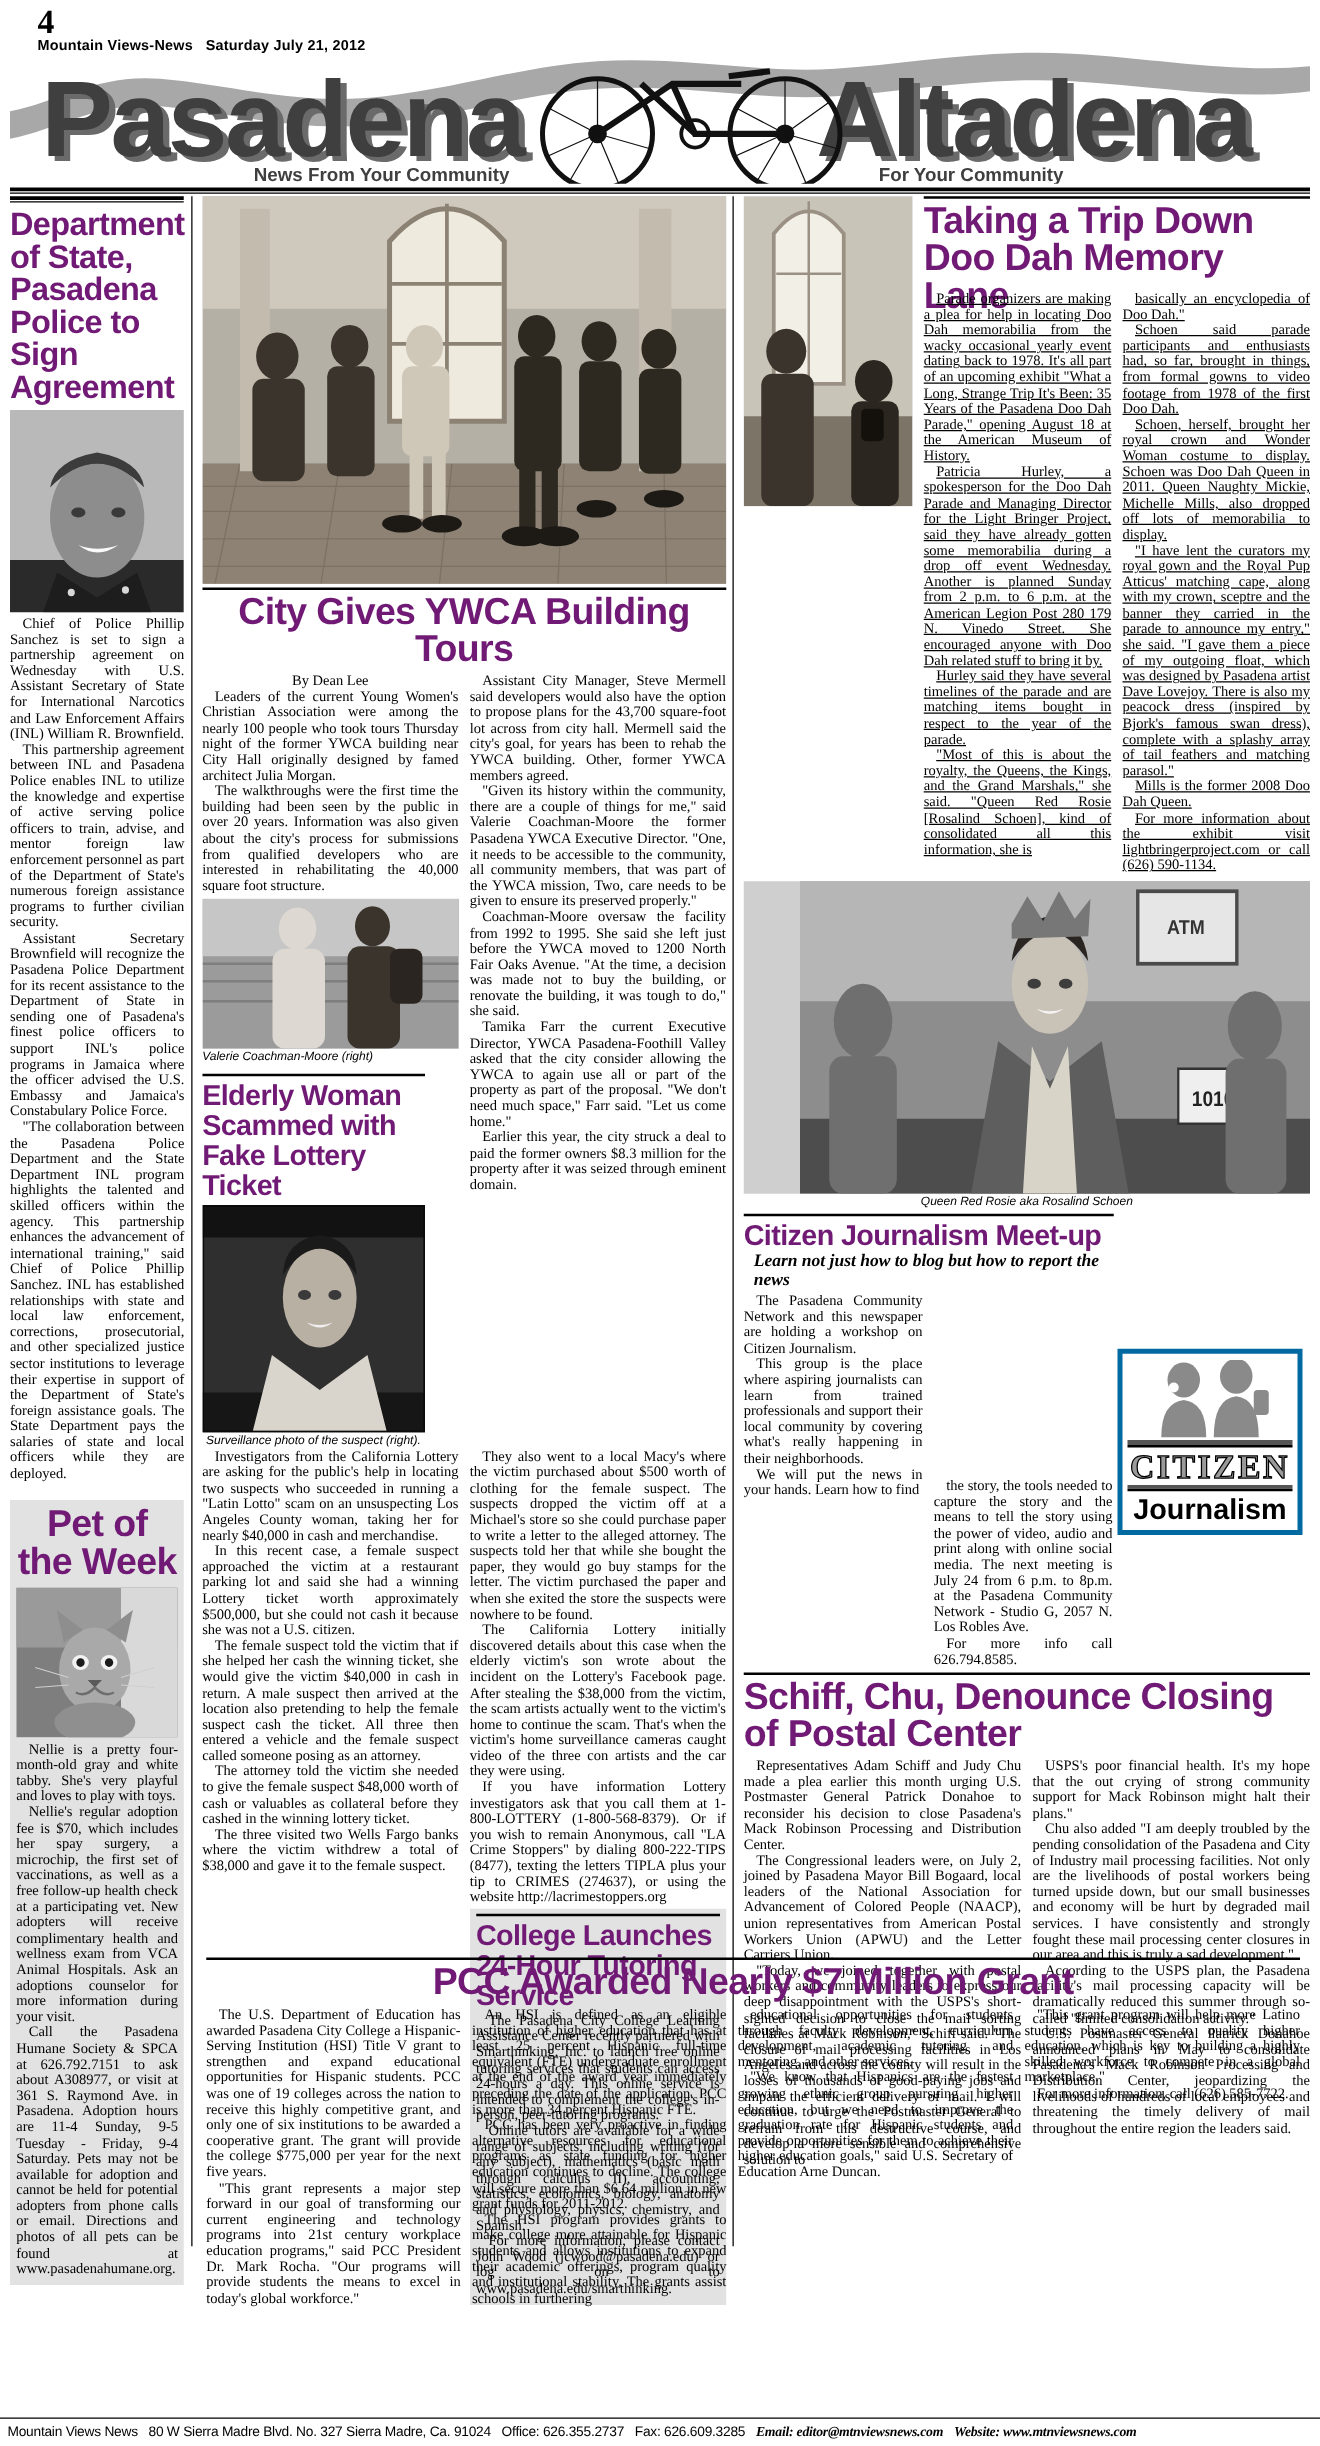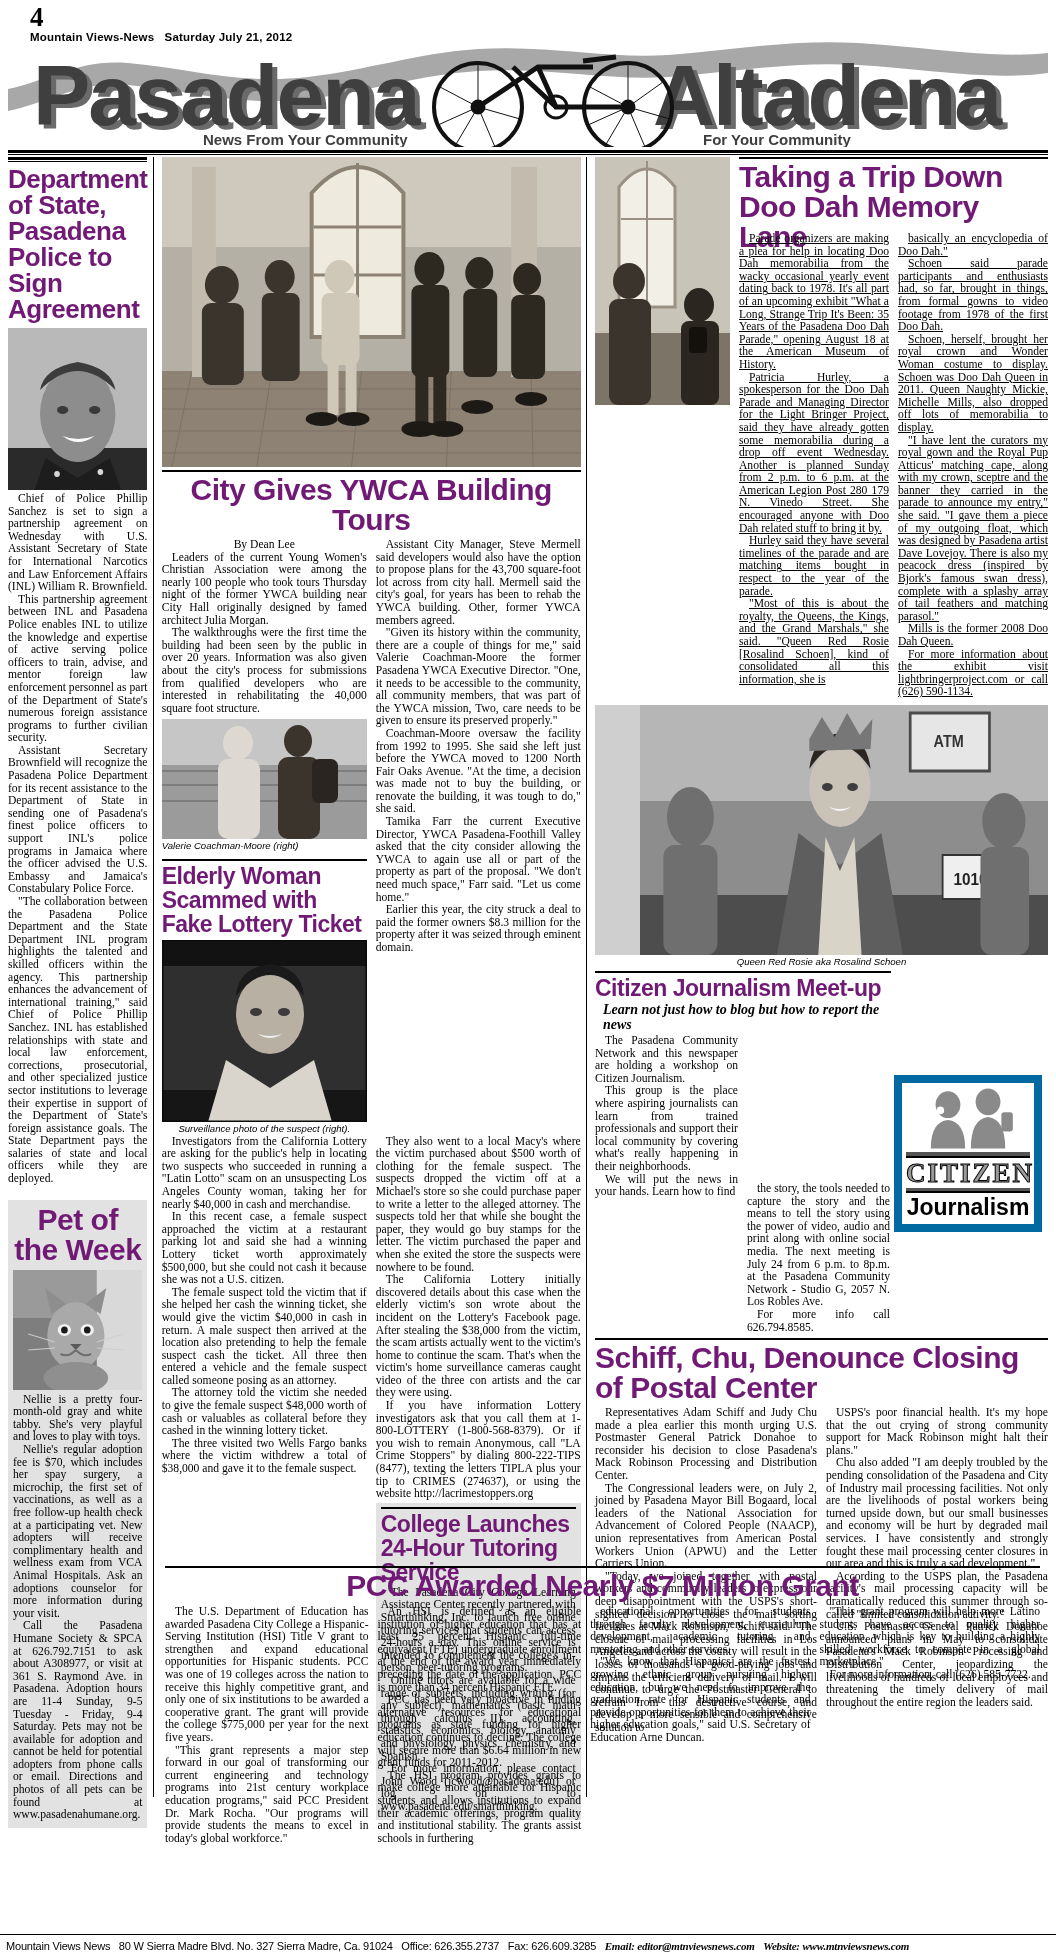--- a/index.html
+++ b/index.html
@@ -71,21 +71,21 @@
     position:absolute; left:0; bottom:0; width:1056px;
     border-top:1px solid #000;
     font-family:"Liberation Sans",sans-serif;
     font-size:11px; line-height:14px; padding:4px 6px 4px 6px;
     white-space:nowrap;
     letter-spacing:-0.2px;
     transform-origin: left bottom;
   }
   .footer i { font-style:italic; font-family:"Liberation Serif",serif; font-weight:700;}
 
-  .citizen-logo { border:8px solid #0369a1; background:#fff; padding:5px 4px 4px; }
+  .citizen-logo { border:4px solid #0369a1; background:#fff; padding:5px 4px 4px; }
   .citizen-logo .cz {
      font-family:"Liberation Serif",serif; font-weight:700; font-size:27px; letter-spacing:2px;
      -webkit-text-stroke:1px #000; color:#9a9a9a; line-height:28px; text-align:center;
   }
   .citizen-logo .jr {
      font-family:"Liberation Sans",sans-serif; font-weight:700; font-size:23px; text-align:center; line-height:25px;
   }
   .citizen-logo .bar { border-top:4px solid #555; border-bottom:2px solid #000; height:6px; margin:2px 0 1px;}
 </style>
 </head>
@@ -279,21 +279,21 @@
 
         <div style="width:205px;">
           <p class="body">Assistant City Manager, Steve Mermell said developers would also have the option to propose plans for the 43,700 square-foot lot across from city hall. Mermell said the city's goal, for years has been to rehab the YWCA building. Other, former YWCA members agreed.</p>
           <p class="body">"Given its history within the community, there are a couple of things for me," said Valerie Coachman-Moore the former Pasadena YWCA Executive Director. "One, it needs to be accessible to the community, all community members, that was part of the YWCA mission, Two, care needs to be given to ensure its preserved properly."</p>
           <p class="body">Coachman-Moore oversaw the facility from 1992 to 1995. She said she left just before the YWCA moved to 1200 North Fair Oaks Avenue. "At the time, a decision was made not to buy the building, or renovate the building, it was tough to do," she said.</p>
           <p class="body">Tamika Farr the current Executive Director, YWCA Pasadena-Foothill Valley asked that the city consider allowing the YWCA to again use all or part of the property as part of the proposal. "We don't need much space," Farr said. "Let us come home."</p>
           <p class="body">Earlier this year, the city struck a deal to paid the former owners $8.3 million for the property after it was seized through eminent domain.</p>
         </div>
       </div>
 
-      <div style="width:205px;margin-top:-96px;">
+      <div style="width:178px;margin-top:-96px;">
         <div class="topbar2"></div>
         <h2 class="hd hd-md">Elderly Woman Scammed with Fake Lottery Ticket</h2>
         <div class="photo" style="height:182px;margin-top:4px;">
           <svg viewBox="0 0 205 182" preserveAspectRatio="none">
             <rect width="205" height="182" fill="#2f2f2f"></rect>
             <rect x="0" y="0" width="205" height="26" fill="#121212"></rect>
             <rect x="0" y="150" width="205" height="32" fill="#161616"></rect>
             <ellipse cx="108" cy="74" rx="34" ry="40" fill="#b9b0a4"></ellipse>
             <path d="M74 56 Q108 14 142 56 Q140 28 108 24 Q76 28 74 56Z" fill="#1a1a1a"></path>
             <ellipse cx="94" cy="72" rx="6" ry="4" fill="#3a3a3a"></ellipse>

